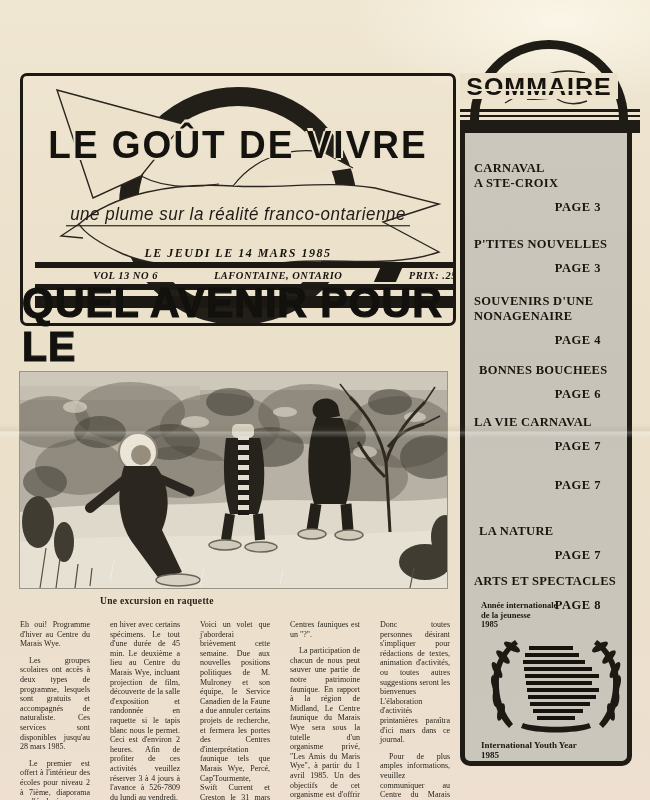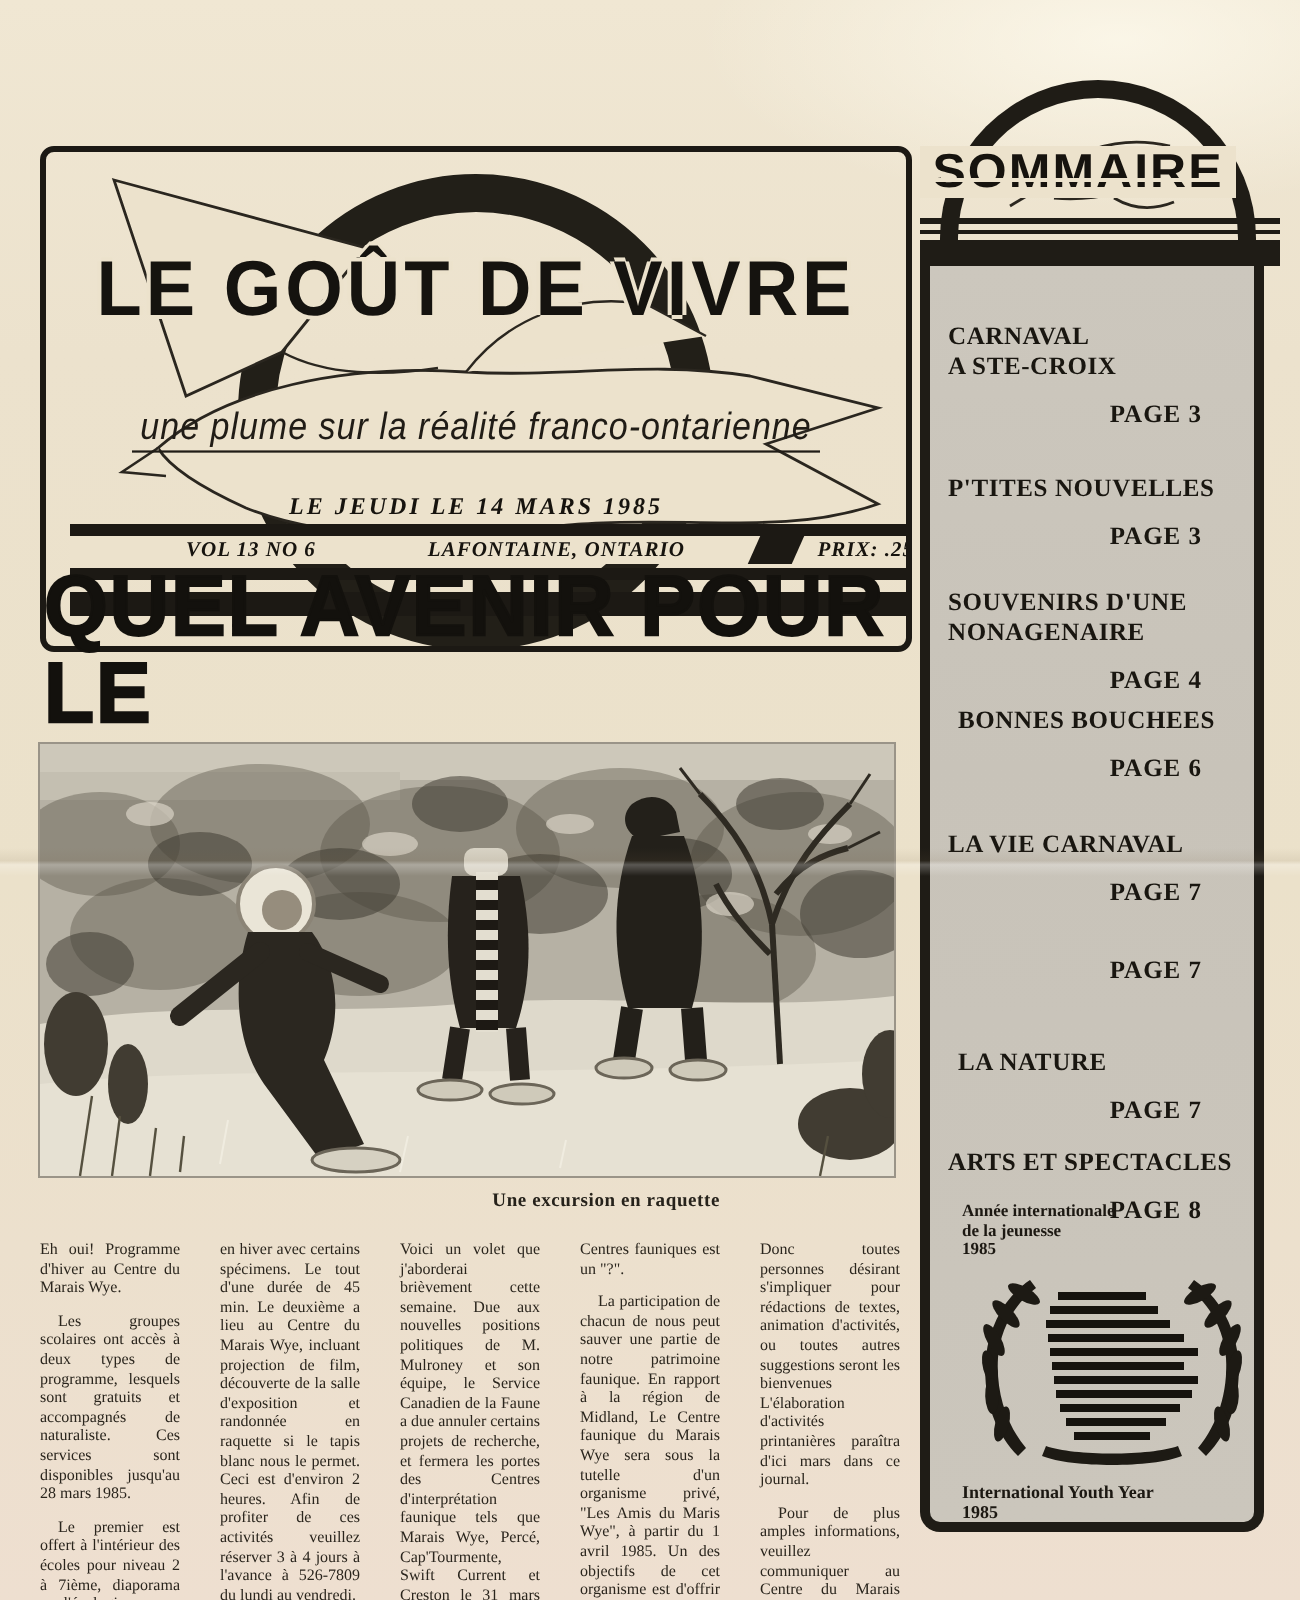--- a/index.html
+++ b/index.html
@@ -37,21 +37,21 @@
 
   
   .headline{position:absolute;left:22px;top:281px;width:430px;
     font-family:"Liberation Sans",sans-serif;font-weight:bold;font-size:41px;line-height:42px;
     letter-spacing:1px;color:#13110d;transform:scaleY(1.04);transform-origin:top left;
     -webkit-text-stroke:1.2px #13110d;}
 
   
   .photo{position:absolute;left:20px;top:372px;width:427px;height:216px;overflow:hidden;
     outline:1px solid #9a9488;}
-  .caption{position:absolute;left:100px;top:596px;width:260px;text-align:right;
+  .caption{position:absolute;left:100px;top:596px;width:260px;text-align:left;
     font-weight:bold;font-size:9.5px;letter-spacing:.3px;color:#26221b;}
 
   
   .columns{position:absolute;left:20px;top:620px;width:430px;height:176px;display:flex;gap:20px;}
   .col{flex:1;font-size:8px;line-height:9.6px;text-align:justify;color:#2a251d;}
   .col p{margin:0;}
   .col p + p{margin-top:7px;text-indent:9px;}
 
   
   .arch{position:absolute;left:470px;top:40px;width:158px;height:82px;
@@ -280,21 +280,21 @@
     </div>
     <div class="toc-entry" style="top:104px">
       <div class="toc-label">P'TITES NOUVELLES</div>
       <div class="toc-page">PAGE 3</div>
     </div>
     <div class="toc-entry" style="top:161px">
       <div class="toc-label">SOUVENIRS D'UNE
 NONAGENAIRE</div>
       <div class="toc-page">PAGE 4</div>
     </div>
-    <div class="toc-entry" style="top:220px">
+    <div class="toc-entry" style="top:230px">
       <div class="toc-label" style="padding-left:14px">BONNES BOUCHEES</div>
       <div class="toc-page">PAGE 6</div>
     </div>
     <div class="toc-entry" style="top:282px">
       <div class="toc-label">LA VIE CARNAVAL</div>
       <div class="toc-page">PAGE 7</div>
     </div>
     <div class="toc-entry" style="top:336px">
       <div class="toc-page">PAGE 7</div>
     </div>

